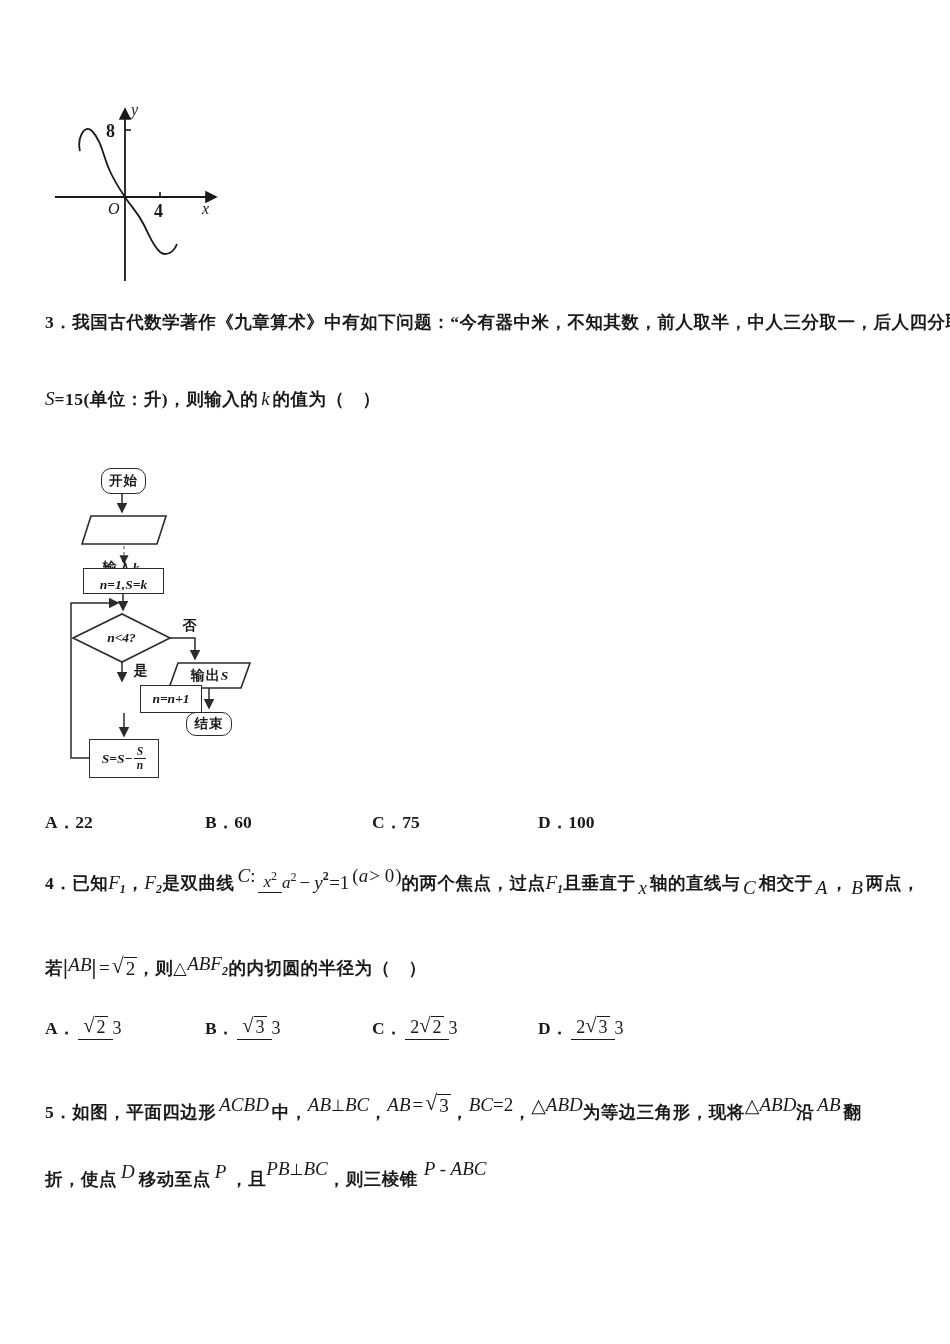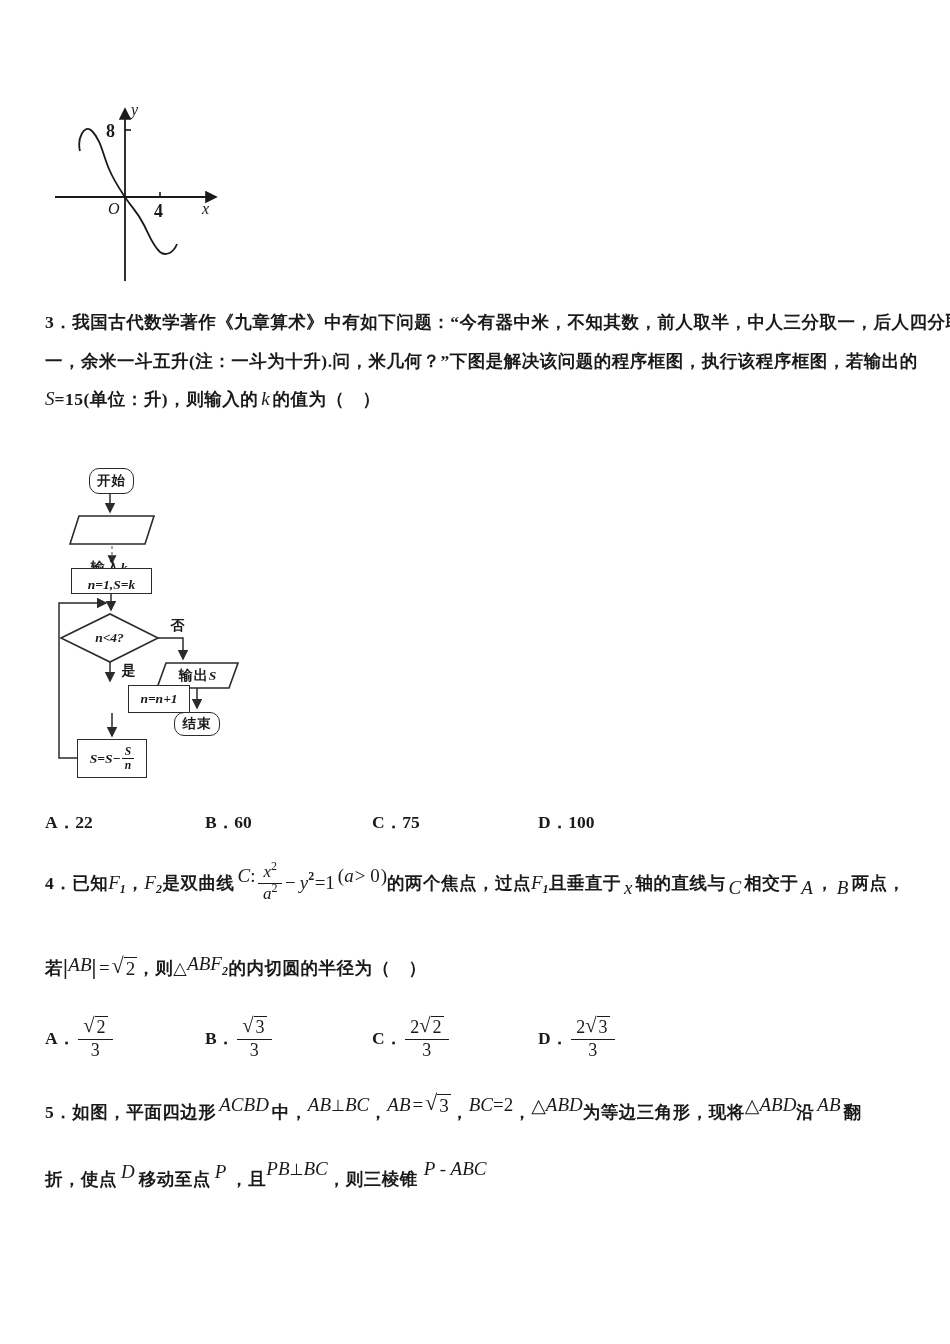--- a/index.html
+++ b/index.html
@@ -14,21 +14,21 @@
     display:flex;align-items:center;
   }
   .cn{font-weight:bold;}
   .m{font-family:"Liberation Serif",serif;font-style:italic;font-weight:normal;font-size:19px;letter-spacing:0;}
   .mu{font-family:"Liberation Serif",serif;font-style:normal;font-weight:normal;font-size:19px;letter-spacing:0;}
   .raise{position:relative;top:-7px;}
   .lower{position:relative;top:5px;}
   .sub{font-size:12px;position:relative;top:6px;font-style:italic;}
   .supn{font-size:12px;position:relative;top:-7px;font-style:normal;}
   
-  .frac{display:inline-flex;flex-direction:column;align-items:center;vertical-align:middle;margin:0 3px;}
+  .frac{display:inline-flex;flex-direction:row;align-items:center;vertical-align:middle;margin:0 3px;}
   .frac .num{display:block;border-bottom:1.4px solid #1a1a1a;padding:0 5px 1px 5px;line-height:1.1;}
   .frac .den{display:block;padding-top:1px;line-height:1.1;}
   
   .sqrt{display:inline-flex;align-items:flex-start;font-style:normal;}
   .sqrt .tick{font-style:normal;font-size:1.15em;line-height:1;transform:translateY(-1px);}
   .sqrt .rad{border-top:1.5px solid #1a1a1a;padding:0 2px;line-height:1.15;font-style:normal;}
   .bars{font-style:normal;font-size:22px;position:relative;top:-1px;}
   
   .optrow{position:absolute;left:0;top:0;width:950px;}
   .opt{position:absolute;white-space:nowrap;font-size:17.5px;font-weight:bold;display:flex;align-items:center;}
@@ -70,29 +70,28 @@
     <line x1="110" y1="97" x2="110" y2="102" stroke="#1a1a1a" stroke-width="1.6"></line>
     <path fill="none" stroke="#1a1a1a" stroke-width="1.8" d="M 30 56 C 27 44, 34 28, 42 36 C 51 45, 53 60, 59 74 C 65 88, 71 96, 77 105 C 84 115, 88 118, 94 130 C 100 142, 103 151, 110 157 C 115 161, 123 159, 127 149"></path>
     <text class="axis-italic" x="81" y="20">y</text>
     <text class="axis-italic" x="152" y="119">x</text>
     <text class="axis-italic" x="58" y="119">O</text>
     <text class="axis-num" x="56" y="42">8</text>
     <text class="axis-num" x="104" y="122">4</text>
   </svg>
 
   <div class="line cn" style="top:310px;">3．我国古代数学著作《九章算术》中有如下问题：“今有器中米，不知其数，前人取半，中人三分取一，后人四分取</div>
-  <div class="line cn" style="top:349px;">一，余米一斗五升(注：一斗为十升).问，米几何？”下图是解决该问题的程序框图，执行该程序框图，若输出的</div>
   <div class="line" style="top:387px;">
     <span class="m">S</span>
       <span class="cn">=15(单位：升)，则输入的</span>
       <span class="m" style="margin:0 3px;">k</span>
       <span class="cn">的值为（　）</span>
   </div>
 
-  <div class="flowchart" style="left:32px;top:440px;width:310px;height:360px;">
+  <div class="flowchart" style="left:44px;top:440px;width:310px;height:360px;">
     <svg class="fc-svg" width="310" height="360" viewBox="0 0 310 360">
       <defs>
         <marker id="fa" markerWidth="8" markerHeight="8" refX="6" refY="3.5" orient="auto">
           <path d="M0,0 L7,3.5 L0,7 z" fill="#2b2b2b"></path>
         </marker>
       </defs>
 
       <line x1="78" y1="54" x2="78" y2="72" stroke="#2b2b2b" stroke-width="1.5" marker-end="url(#fa)"></line>
       <line x1="80" y1="106" x2="80" y2="123" stroke="#777" stroke-width="1.3" stroke-dasharray="3,3" marker-end="url(#fa)"></line>
       <line x1="79" y1="153" x2="79" y2="170" stroke="#2b2b2b" stroke-width="1.5" marker-end="url(#fa)"></line>

